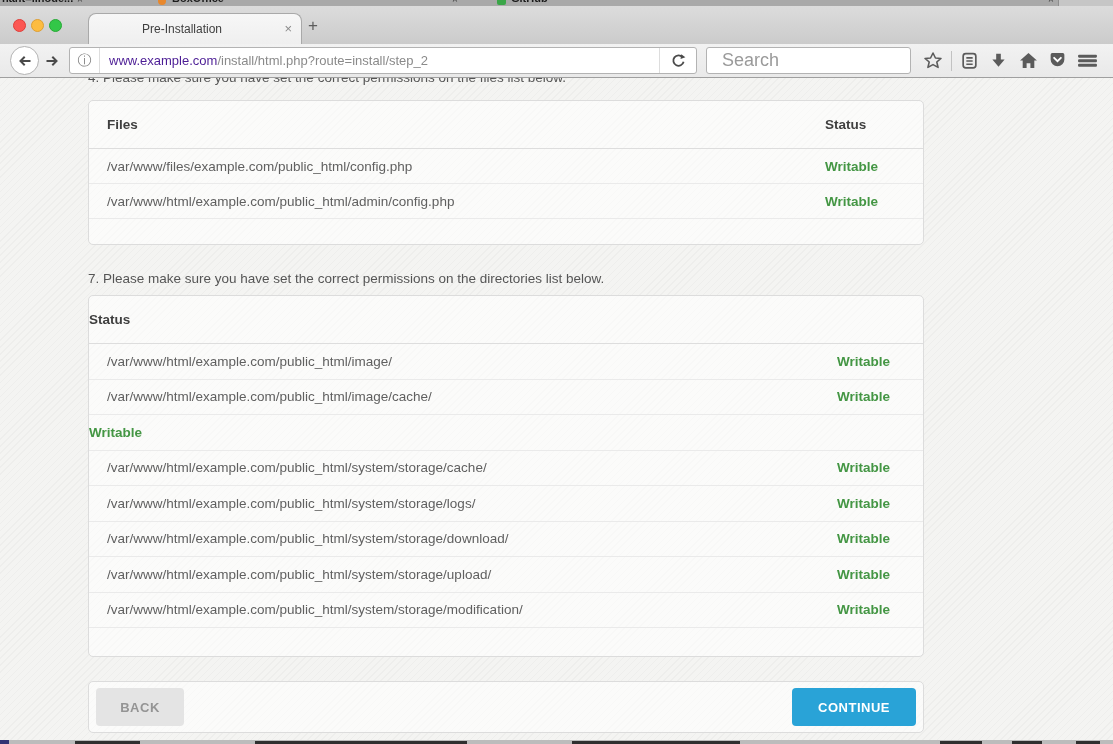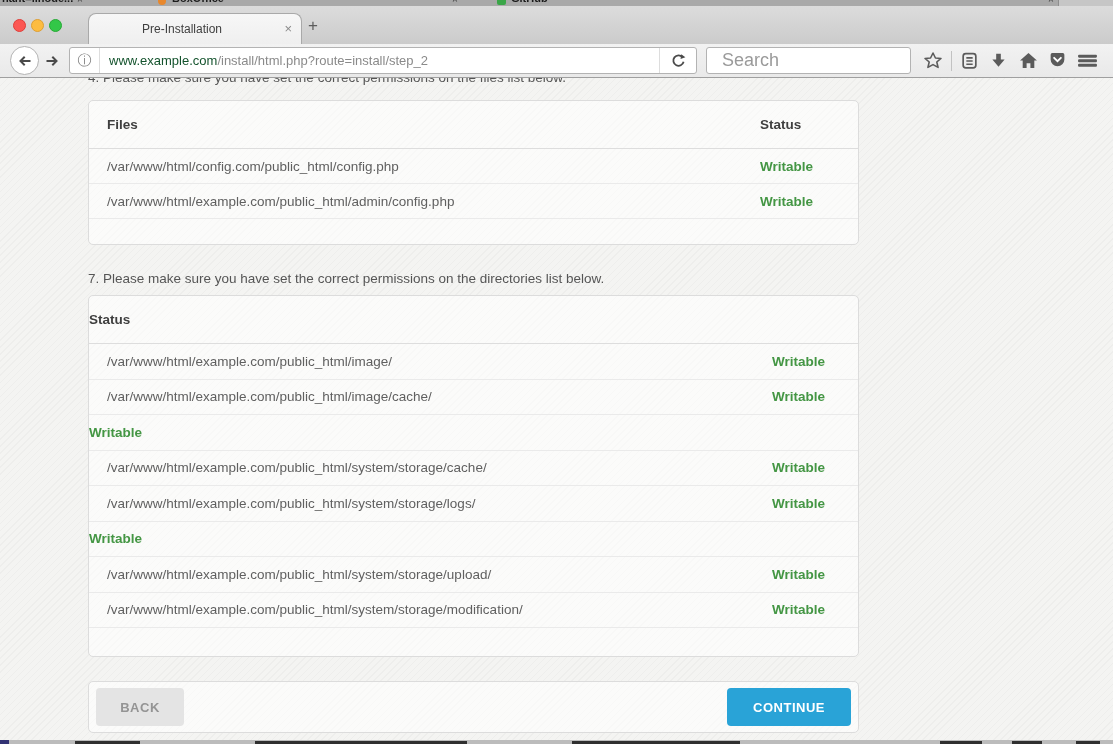--- a/index.html
+++ b/index.html
@@ -45,41 +45,41 @@
     flex:0 0 auto; }
   .btn-fwd { width:26px; height:27px; display:flex; align-items:center;
     justify-content:center; flex:0 0 auto; }
   .urlbar { margin-left:4px; width:628px; height:27px; background:#fff;
     border:1px solid #b3b3b3; border-radius:3px; display:flex; align-items:center;
     flex:0 0 auto; }
   .info-i { width:30px; text-align:center; font-size:14px; color:#848484;
     border-right:1px solid #ddd; flex:0 0 auto; line-height:25px; }
   .url-text { flex:1; padding-left:9px; font-size:13px; color:#8a8a8a;
     white-space:nowrap; overflow:hidden; }
-  .url-text .domain { color:#14532d; }
+  .url-text .domain { color:#4c1d95; }
   .reload { width:37px; height:25px; border-left:1px solid #ddd; display:flex;
     align-items:center; justify-content:center; flex:0 0 auto; }
   .searchbox { margin-left:9px; width:205px; height:27px; background:#fff;
     border:1px solid #b3b3b3; border-radius:3px; display:flex; align-items:center;
     padding:0 8px; flex:0 0 auto; }
   .searchbox input { border:none; outline:none; flex:1; font-size:18px; color:#444;
     margin-left:7px; font-family:"Liberation Sans", sans-serif; background:transparent; }
   .searchbox input::placeholder { color:#9a9a9a; }
   .tb-icons { display:flex; align-items:center; margin-left:10px; flex:1;
     justify-content:space-between; padding-right:4px; }
   .tb-icon { display:flex; align-items:center; justify-content:center; width:24px; }
   .tb-sep { width:1px; height:20px; background:#c2c2c2; }
 
   
   .content { position:absolute; top:78px; left:0; width:1113px; height:662px;
     background-color:#f4f4f2;
     background-image:repeating-linear-gradient(135deg, rgba(90,90,90,0.04) 0px,
       rgba(90,90,90,0.04) 1px, transparent 1px, transparent 5px);
     overflow:hidden; z-index:3; }
-  .container { position:absolute; left:88px; top:0; width:771px; }
+  .container { position:absolute; left:88px; top:0; width:836px; }
   .step-text { font-size:13.5px; color:#555; }
   .step4 { position:absolute; top:-8px; left:0; }
   .panel { background:rgba(255,255,255,0.6); border:1px solid #dcdcdc;
     border-radius:5px; overflow:hidden; }
   .panel-files { margin-top:22px; }
   .panel-dirs { margin-top:9px; }
   .thead { display:flex; align-items:center; height:48px;
     border-bottom:1px solid #ddd; font-weight:bold; font-size:13.5px; color:#3f3f3f; }
   .trow { display:flex; align-items:center; height:35px; border-bottom:1px solid #eaeaea;
     font-size:13.5px; color:#606060; }
@@ -212,21 +212,21 @@
   <div class="container">
 
     <div class="step-text step4">4. Please make sure you have set the correct permissions on the files list below.</div>
 
     <div class="panel panel-files">
       <div class="thead">
         <span class="cell-name">Files</span>
         <span class="cell-status">Status</span>
       </div>
       <div class="trow">
-        <span class="cell-name">/var/www/html/config.com/public_html/config.php</span>
+        <span class="cell-name">/var/www/files/example.com/public_html/config.php</span>
         <span class="cell-status status-ok st" style="color: rgb(68, 150, 68);">Writable</span>
       </div>
       <div class="trow">
         <span class="cell-name">/var/www/html/example.com/public_html/admin/config.php</span>
         <span class="cell-status status-ok st" style="color: rgb(68, 150, 68);">Writable</span>
       </div>
       <div class="tfoot-pad-files"></div>
     </div>
 
     <div class="step-text step5">7. Please make sure you have set the correct permissions on the directories list below.</div>
@@ -248,20 +248,21 @@
       </div>
       <div class="trow">
         <span class="cell-name">/var/www/html/example.com/public_html/system/storage/cache/</span>
         <span class="cell-status status-ok st" style="color: rgb(68, 150, 68);">Writable</span>
       </div>
       <div class="trow">
         <span class="cell-name">/var/www/html/example.com/public_html/system/storage/logs/</span>
         <span class="cell-status status-ok st" style="color: rgb(68, 150, 68);">Writable</span>
       </div>
       <div class="trow">
+        <span class="cell-name">/var/www/html/example.com/public_html/system/storage/download/</span>
         <span class="cell-status status-ok st" style="color: rgb(68, 150, 68);">Writable</span>
       </div>
       <div class="trow">
         <span class="cell-name">/var/www/html/example.com/public_html/system/storage/upload/</span>
         <span class="cell-status status-ok st" style="color: rgb(68, 150, 68);">Writable</span>
       </div>
       <div class="trow">
         <span class="cell-name">/var/www/html/example.com/public_html/system/storage/modification/</span>
         <span class="cell-status status-ok st" style="color: rgb(68, 150, 68);">Writable</span>
       </div>

